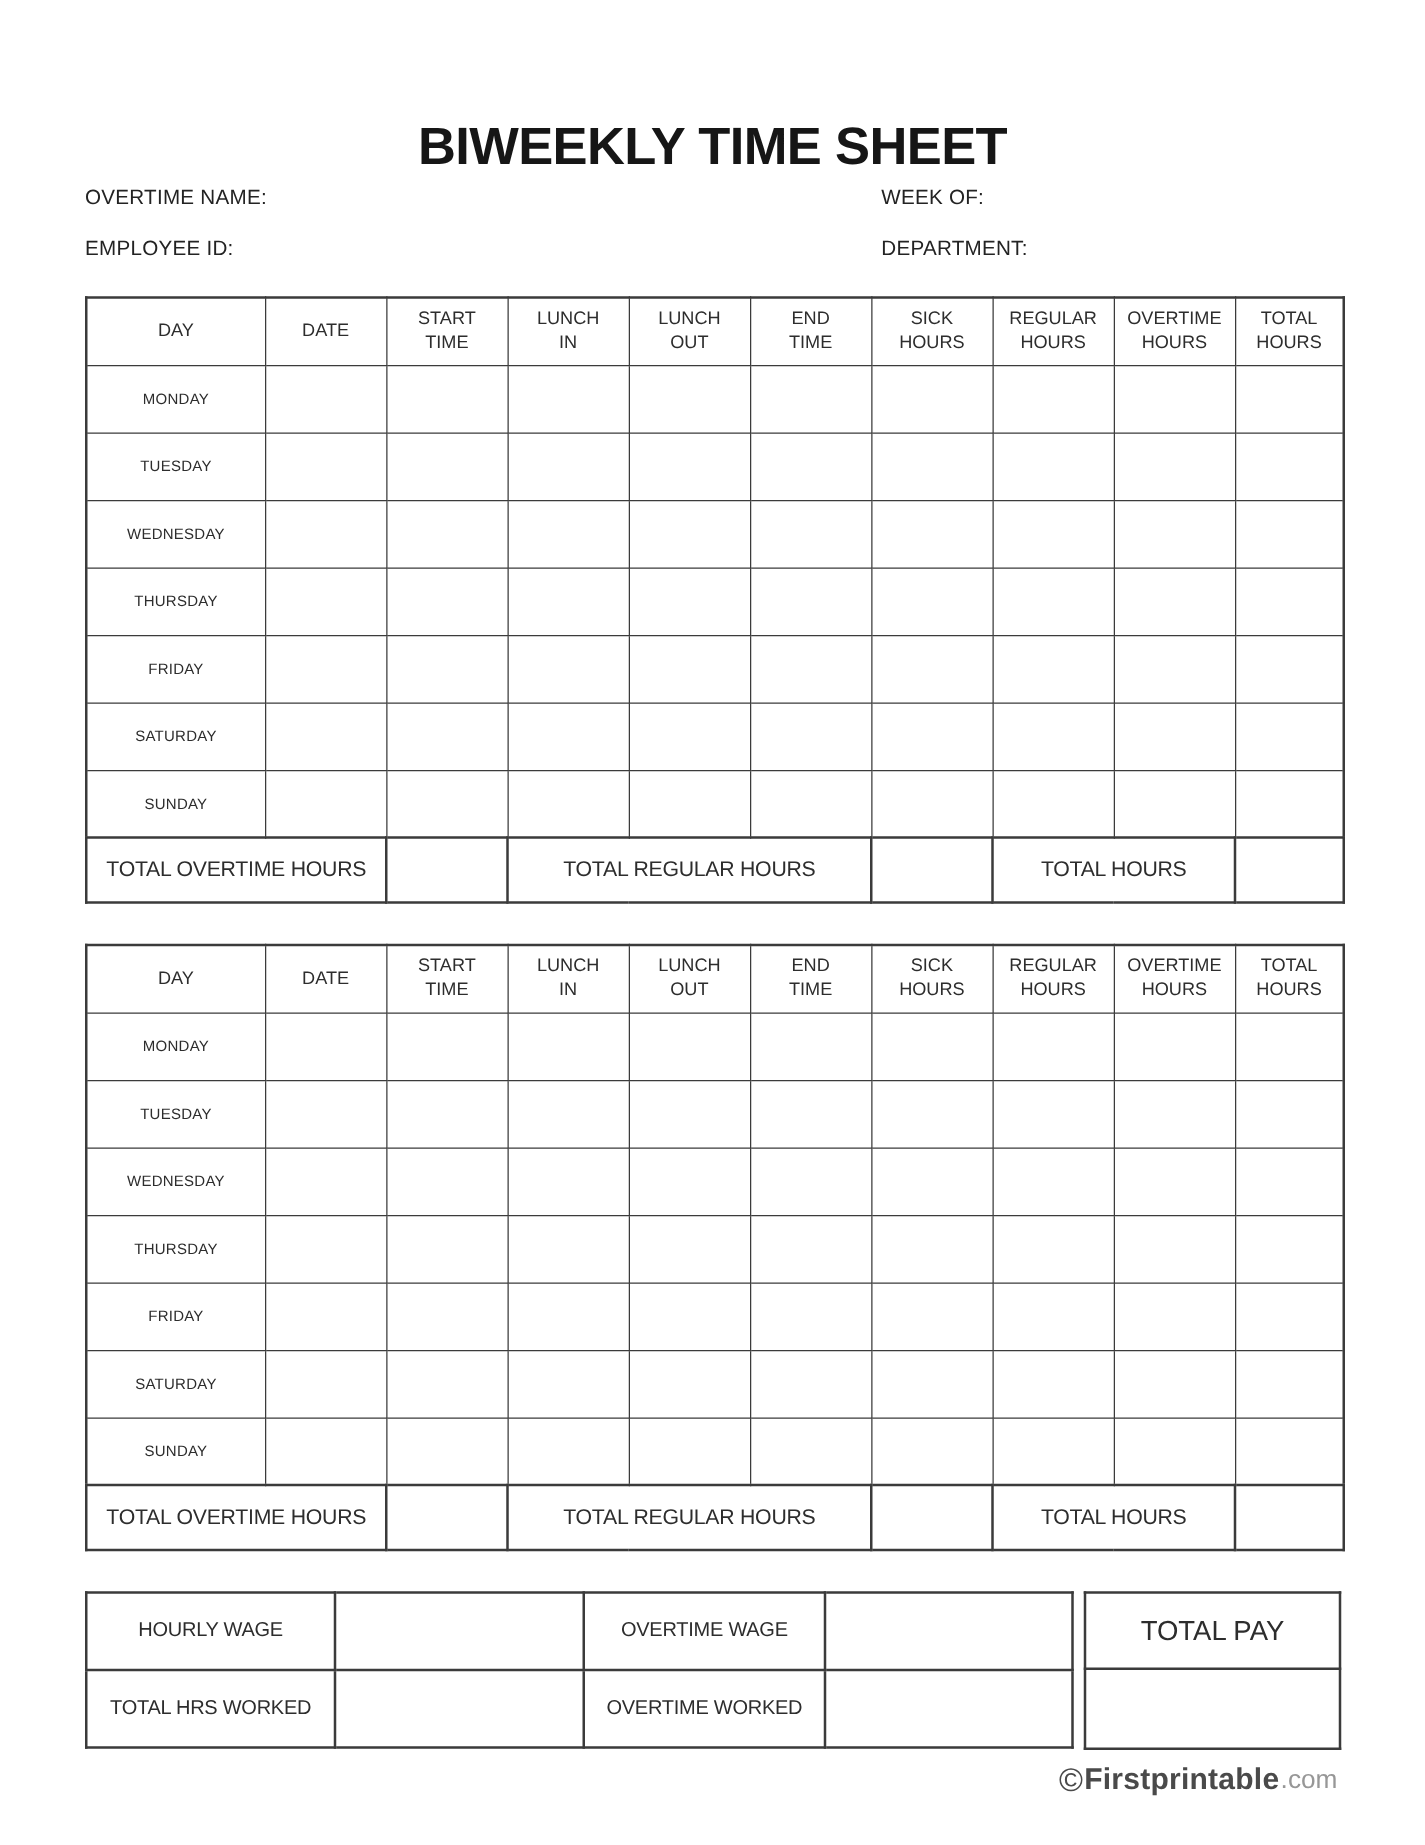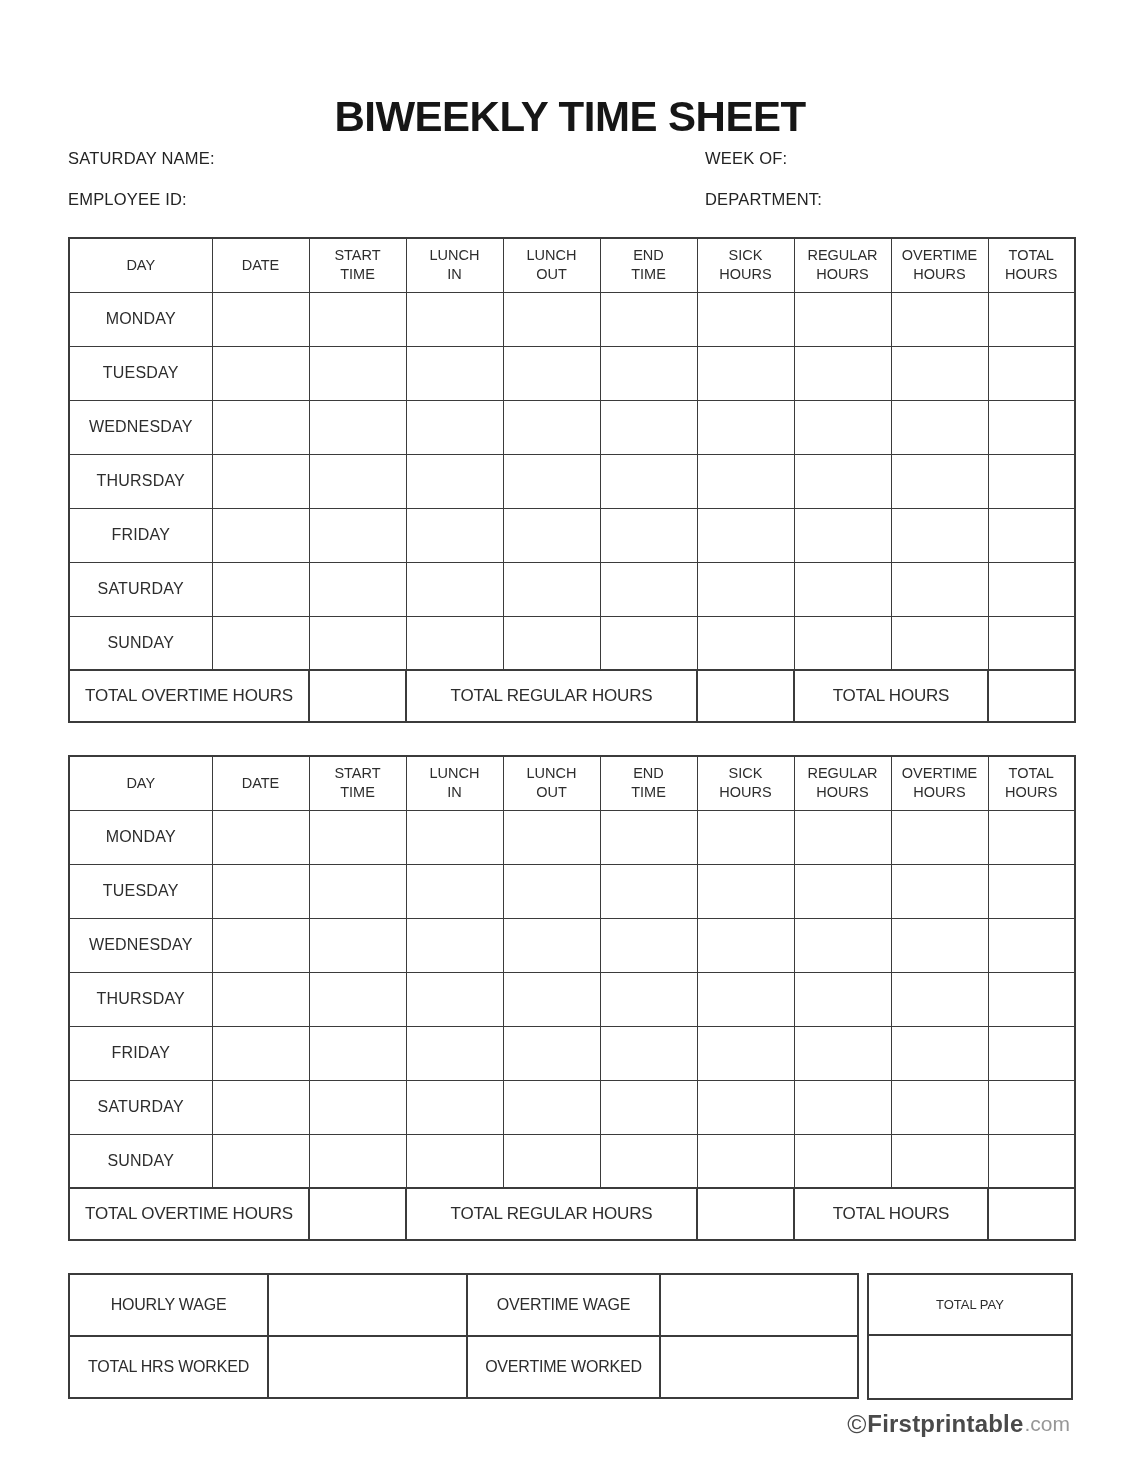--- a/index.html
+++ b/index.html
@@ -37,21 +37,21 @@
   .wt-2{top:755px;}
   .week-table th,.week-table td{
     border:1.5px solid var(--border);
     text-align:center;vertical-align:middle;
     font-weight:400;color:var(--text);
     overflow:hidden;
   }
   .week-table thead tr{height:54px;}
   .week-table th{font-size:14.5px;line-height:1.3;white-space:pre-line;}
   .week-table tbody tr{height:54px;}
-  .week-table td.day{font-size:16px;letter-spacing:0.2px;}
+  .week-table td.day{font-size:12px;letter-spacing:0.2px;}
   .week-table tr.summary{height:52px;}
   .week-table tr.summary td{border-width:2.5px;font-size:17px;letter-spacing:-0.2px;}
 
   .pay-table{
     position:absolute;left:68px;top:1273px;width:789px;
     border:2.5px solid var(--border);
   }
   .pay-table td{
     border:2px solid var(--border);
     text-align:center;vertical-align:middle;
@@ -59,42 +59,42 @@
   }
   .pay-table tr{height:62px;}
 
   .total-pay-table{
     position:absolute;left:867px;top:1273px;width:206px;
     border:2.5px solid var(--border);
   }
   .total-pay-table td{
     border:2px solid var(--border);
     text-align:center;vertical-align:middle;
-    font-size:13px;color:var(--text);
+    font-size:22px;color:var(--text);
   }
   .tp-label-row{height:61px;}
   .tp-value-row{height:64px;}
 
   .logo{
     position:absolute;top:1410px;right:70px;
     display:flex;align-items:center;gap:1px;
     user-select:none;
   }
   .logo .c-sym{font-size:26px;color:var(--brand);font-weight:400;line-height:1;}
   .logo .brand{font-size:24px;font-weight:700;color:var(--brand);letter-spacing:0.2px;}
   .logo .tld{font-size:21px;font-weight:400;color:var(--brand-light);text-align:right;}
 </style>
 </head>
 <body>
 
 <div class="page">
 
   <div class="title">BIWEEKLY TIME SHEET</div>
 
-  <div class="info-label il-1">SATURDAY NAME:</div>
+  <div class="info-label il-1">OVERTIME NAME:</div>
   <div class="info-label il-2">WEEK OF:</div>
   <div class="info-label il-3">EMPLOYEE ID:</div>
   <div class="info-label il-4">DEPARTMENT:</div>
 
   <table class="week-table wt-1">
     <colgroup>
       <col style="width:143px">
         <col style="width:97px">
         <col style="width:97px">
         <col style="width:97px">

